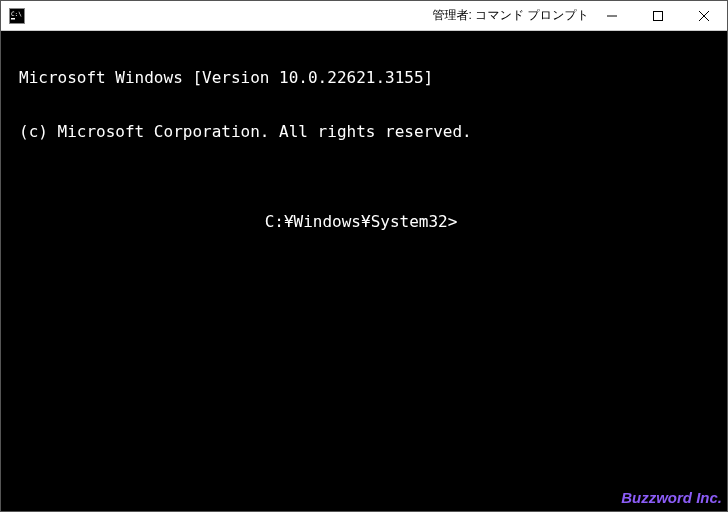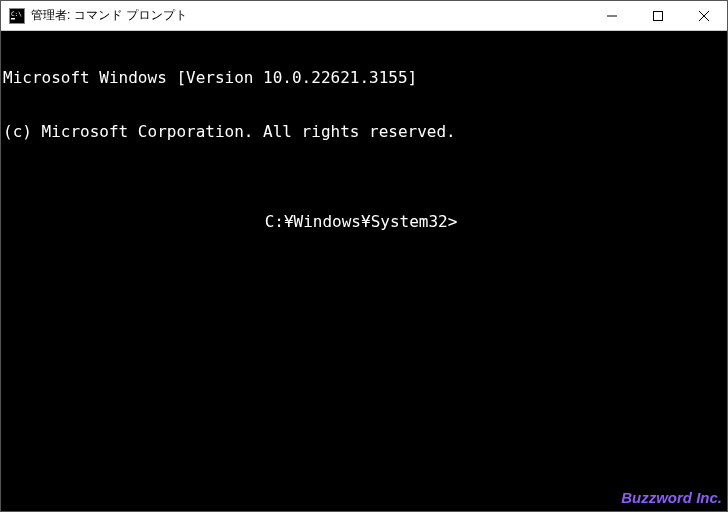--- a/index.html
+++ b/index.html
@@ -21,20 +21,21 @@
   }
   .titlebar {
     height: 30px;
     background: #fff;
     display: flex;
     align-items: center;
     border-bottom: 1px solid #ccc;
     font-family: "Yu Gothic UI", "Meiryo", sans-serif;
     font-size: 12px;
     color: #000;
+    text-align: right;
   }
   .titlebar-icon {
     width: 16px;
     height: 16px;
     margin: 0 6px 0 8px;
     display: inline-flex;
     align-items: center;
     justify-content: center;
   }
   .titlebar-title {
@@ -62,21 +63,21 @@
     background: #000;
     color: #fff;
     font-family: "MS Gothic", "Consolas", monospace;
     font-size: 16px;
     line-height: 18px;
     padding: 2px 0 0 2px;
     white-space: pre;
     overflow: hidden;
     letter-spacing: 0;
   }
-  .terminal-line { display: block; }
+  .terminal-line { display: block; margin-left: 16px; }
   .prompt-line { display: flex; justify-content: center; }
   .cursor {
     display: inline-block;
     width: 8px;
     height: 16px;
   }
   .watermark {
     position: absolute;
     bottom: 6px;
     right: 6px;

